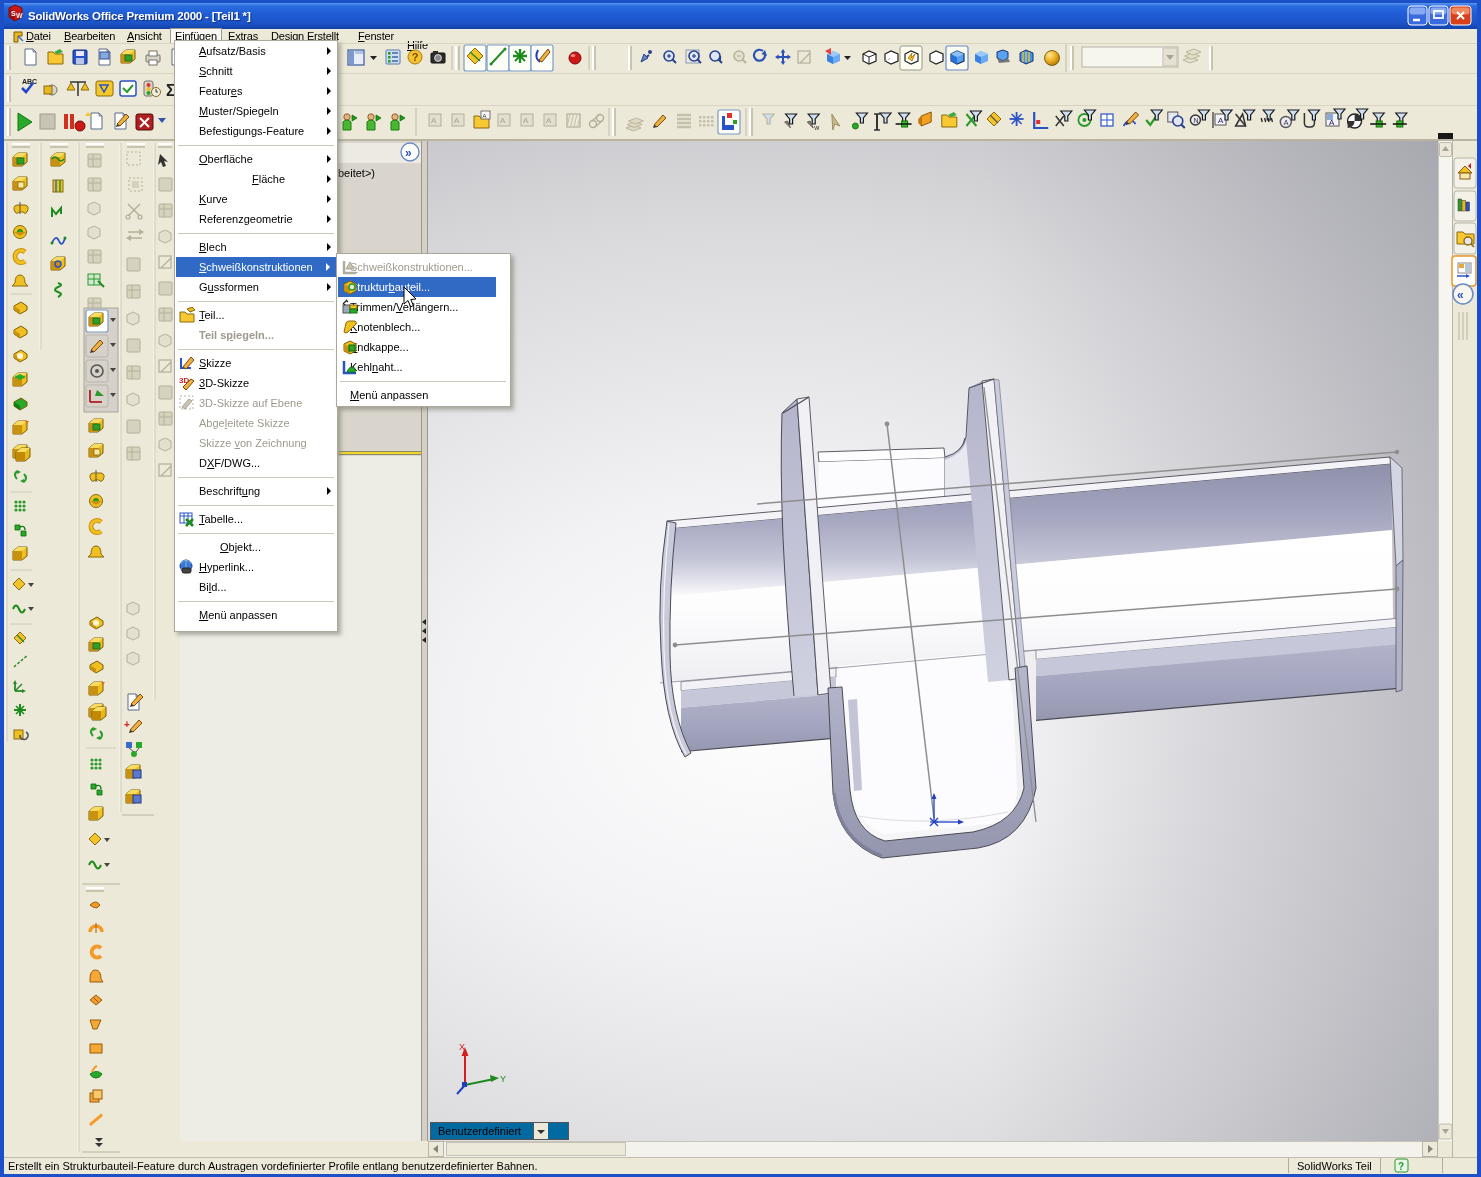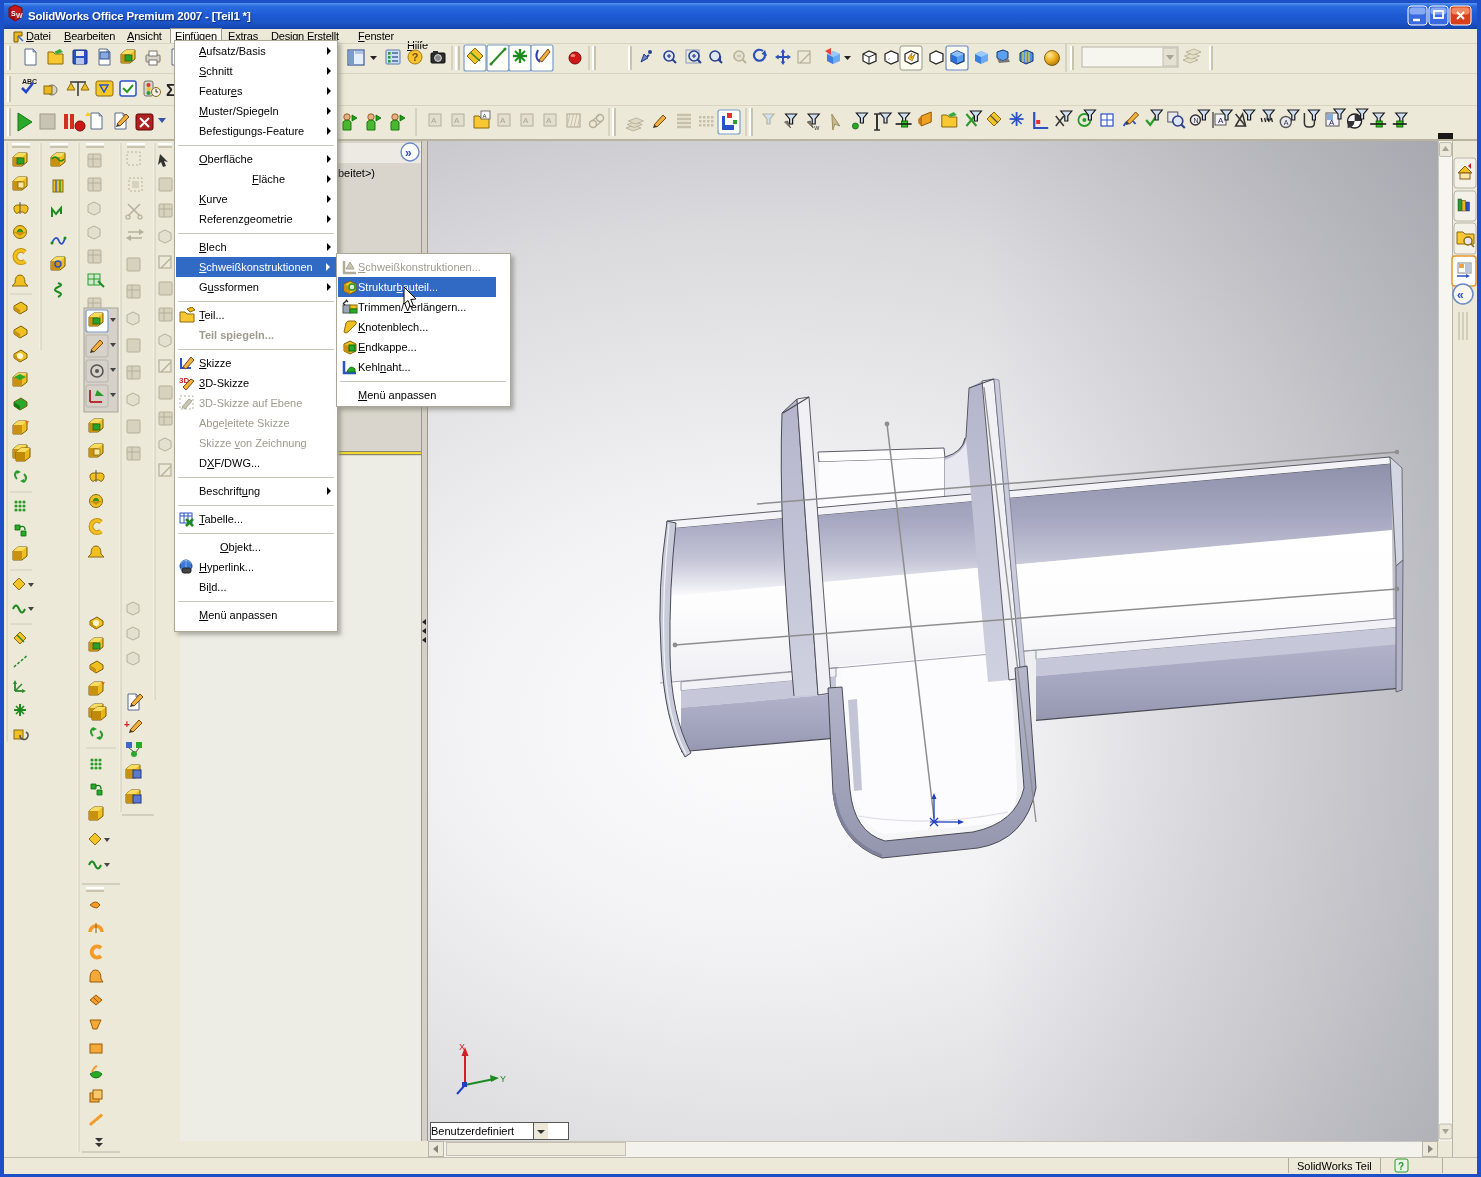--- a/index.html
+++ b/index.html
@@ -1,28 +1,28 @@
 <!DOCTYPE html>
 <html><head><meta charset="utf-8"><style>
 *{margin:0;padding:0;box-sizing:border-box}
 body{font-family:"Liberation Sans",sans-serif;background:#ECE9D8;width:1481px;height:1177px;overflow:hidden}
 #w{position:absolute;left:0;top:0;width:1481px;height:1177px;background:#ECE9D8;overflow:hidden}
 .mi{position:absolute;top:0;height:15px;line-height:15px;font-size:11px;color:#000;text-align:center}
 .mrow{position:absolute;left:1px;width:162px;height:20px;line-height:20px;font-size:11px;color:#000;padding-left:23px}
-.srow{position:absolute;left:1px;width:172px;height:20px;line-height:20px;font-size:11px;color:#000;padding-left:20px}
+.srow{position:absolute;left:1px;width:172px;height:20px;line-height:20px;font-size:11px;color:#000;padding-left:12px}
 .dis{color:#9e9a8e}
 .arr{position:absolute;right:7px;top:6px;width:0;height:0;border-left:4px solid #000;border-top:4px solid transparent;border-bottom:4px solid transparent}
 .sep{position:absolute;left:3px;width:156px;height:1px;background:#c9c6ba}
 u{text-decoration:underline}
 </style></head><body>
 <div id="w">
 <div style="position:absolute;left:0;top:0;width:1481px;height:1177px;background:#1c50c8"></div>
 <div style="position:absolute;left:4px;top:3px;width:1473px;height:1171px;background:#ECE9D8"></div>
 <div style="position:absolute;left:4px;top:3px;width:1473px;height:26px;background:linear-gradient(180deg,#5a96ee 0%,#2a6ce0 12%,#1e5bd4 45%,#1c55c8 75%,#1242aa 100%)"></div>
-<div style="position:absolute;left:28px;top:8px;height:17px;line-height:17px;color:#fff;font-size:11.5px;letter-spacing:-0.2px;font-weight:bold;text-shadow:1px 1px 1px #10307a;white-space:nowrap">SolidWorks Office Premium 2007 - [Teil1 *]</div>
+<div style="position:absolute;left:28px;top:8px;height:17px;line-height:17px;color:#fff;font-size:11.5px;letter-spacing:-0.2px;font-weight:bold;text-shadow:1px 1px 1px #10307a;white-space:nowrap">SolidWorks Office Premium 2000 - [Teil1 *]</div>
 <div style="position:absolute;left:4px;top:29px;width:1473px;height:14px;background:#ECE9D8"></div>
 <div class="mi" style="left:26px;top:29px;letter-spacing:-0.2px;white-space:nowrap"><u>D</u>atei</div>
 <div class="mi" style="left:64px;top:29px;letter-spacing:-0.2px;white-space:nowrap"><u>B</u>earbeiten</div>
 <div class="mi" style="left:127px;top:29px;letter-spacing:-0.2px;white-space:nowrap"><u>A</u>nsicht</div>
 <div class="mi" style="left:170px;top:28px;background:#f9f8f2;border:1px solid #9c9a8c;border-bottom:none;height:16px;line-height:15px;padding:0 4px;letter-spacing:-0.2px"><u>E</u>infügen</div>
 <div class="mi" style="left:228px;top:29px;letter-spacing:-0.2px;white-space:nowrap">E<u>x</u>tras</div>
 <div class="mi" style="left:271px;top:29px;letter-spacing:-0.2px;white-space:nowrap">Design Erstellt</div>
 <div class="mi" style="left:358px;top:29px;letter-spacing:-0.2px;white-space:nowrap"><u>F</u>enster</div>
 <div class="mi" style="left:407px;top:38px;letter-spacing:-0.2px;white-space:nowrap"><u>H</u>ilfe</div>
 <div style="position:absolute;left:4px;top:43px;width:1473px;height:1px;background:#d8d4c0"></div>
@@ -34,31 +34,32 @@
 <div style="position:absolute;left:180px;top:143px;width:242px;height:20px;background:#eceae2"></div>
 <div style="position:absolute;left:339px;top:451px;width:82px;height:4px;background:#efd62c;border-top:1px solid #8a8a6a;border-bottom:1px solid #8a8a6a"></div>
 <div style="position:absolute;left:180px;top:456px;width:242px;height:685px;background:#edece5"></div>
 <div style="position:absolute;left:421px;top:141px;width:7px;height:1000px;background:#d4d0c8;border-left:1px solid #9a978c;border-right:1px solid #9a978c"></div>
 <div style="position:absolute;left:428px;top:141px;width:1010px;height:1000px;background:linear-gradient(90deg,rgba(150,150,160,0) 55%,rgba(140,140,152,0.38) 100%),radial-gradient(1250px 900px at 33% 58%,#fdfdfe 0%,#f2f2f4 25%,#dadadd 55%,#bebec3 80%,#a6a6ac 100%)"></div>
 <div style="position:absolute;left:1438px;top:141px;width:14px;height:1000px;background:#f6f5f0;border-left:1px solid #c8c5ba"></div>
 <div style="position:absolute;left:1438px;top:133px;width:15px;height:6px;background:#181818"></div>
 <div style="position:absolute;left:1439px;top:142px;width:13px;height:15px;background:#ece9da;border:1px solid #c0bdb0;border-radius:2px"></div>
 <div style="position:absolute;left:1452px;top:141px;width:25px;height:1016px;background:#ece9d8;border-left:1px solid #b8b5a8"></div>
 <div style="position:absolute;left:4px;top:1157px;width:1473px;height:17px;background:#ECE9D8;border-top:1px solid #c0bdb0"></div>
+<div style="position:absolute;left:8px;top:1159px;height:14px;line-height:14px;font-size:11px;color:#000;white-space:nowrap">Erstellt ein Strukturbauteil-Feature durch Austragen vordefinierter Profile entlang benutzerdefinierter Bahnen.</div>
 <div style="position:absolute;left:1288px;top:1158px;width:1px;height:15px;background:#b0ad9e"></div>
 <div style="position:absolute;left:1297px;top:1159px;height:14px;line-height:14px;font-size:11px;color:#000">SolidWorks Teil</div>
 <div style="position:absolute;left:1380px;top:1158px;width:1px;height:15px;background:#b0ad9e"></div>
 <div style="position:absolute;left:1442px;top:1158px;width:1px;height:15px;background:#b0ad9e"></div>
 <div style="position:absolute;left:428px;top:1141px;width:1010px;height:16px;background:#f3f2ec;border-top:1px solid #c8c5ba"></div>
 <div style="position:absolute;left:428px;top:1141px;width:16px;height:16px;background:#ece9da;border:1px solid #b8b5a8"></div>
 <div style="position:absolute;left:433px;top:1145px;width:0;height:0;border-right:5px solid #888578;border-top:4px solid transparent;border-bottom:4px solid transparent"></div>
 <div style="position:absolute;left:446px;top:1142px;width:180px;height:14px;background:#ece9da;border:1px solid #c4c1b4"></div>
 <div style="position:absolute;left:1422px;top:1141px;width:16px;height:16px;background:#ece9da;border:1px solid #b8b5a8"></div>
 <div style="position:absolute;left:1428px;top:1145px;width:0;height:0;border-left:5px solid #888578;border-top:4px solid transparent;border-bottom:4px solid transparent"></div>
-<div style="position:absolute;left:430px;top:1122px;width:139px;height:18px;background:#ffffff;border:1px solid #555;font-size:11px;line-height:16px;">Benutzerdefiniert</div>
+<div style="position:absolute;left:430px;top:1122px;width:139px;height:18px;background:#0369a1;border:1px solid #555;font-size:11px;line-height:16px;padding-left:7px">Benutzerdefiniert</div>
 <div style="position:absolute;left:533px;top:1123px;width:15px;height:16px;background:#ece9d8;border-left:1px solid #555"></div>
 <div style="position:absolute;left:537px;top:1130px;width:0;height:0;border-top:4px solid #333;border-left:4px solid transparent;border-right:4px solid transparent"></div>
 <svg xmlns="http://www.w3.org/2000/svg" width="1481" height="1177" style="position:absolute;left:0;top:0;z-index:5">
       <defs>
         <linearGradient id="band1" x1="0" y1="0" x2="0" y2="1">
           <stop offset="0" stop-color="#8f90aa"></stop>
           <stop offset="0.4" stop-color="#a5a6c0"></stop>
           <stop offset="0.72" stop-color="#c4c5d6"></stop>
           <stop offset="0.94" stop-color="#efeff5"></stop>
           <stop offset="1" stop-color="#ffffff"></stop>

